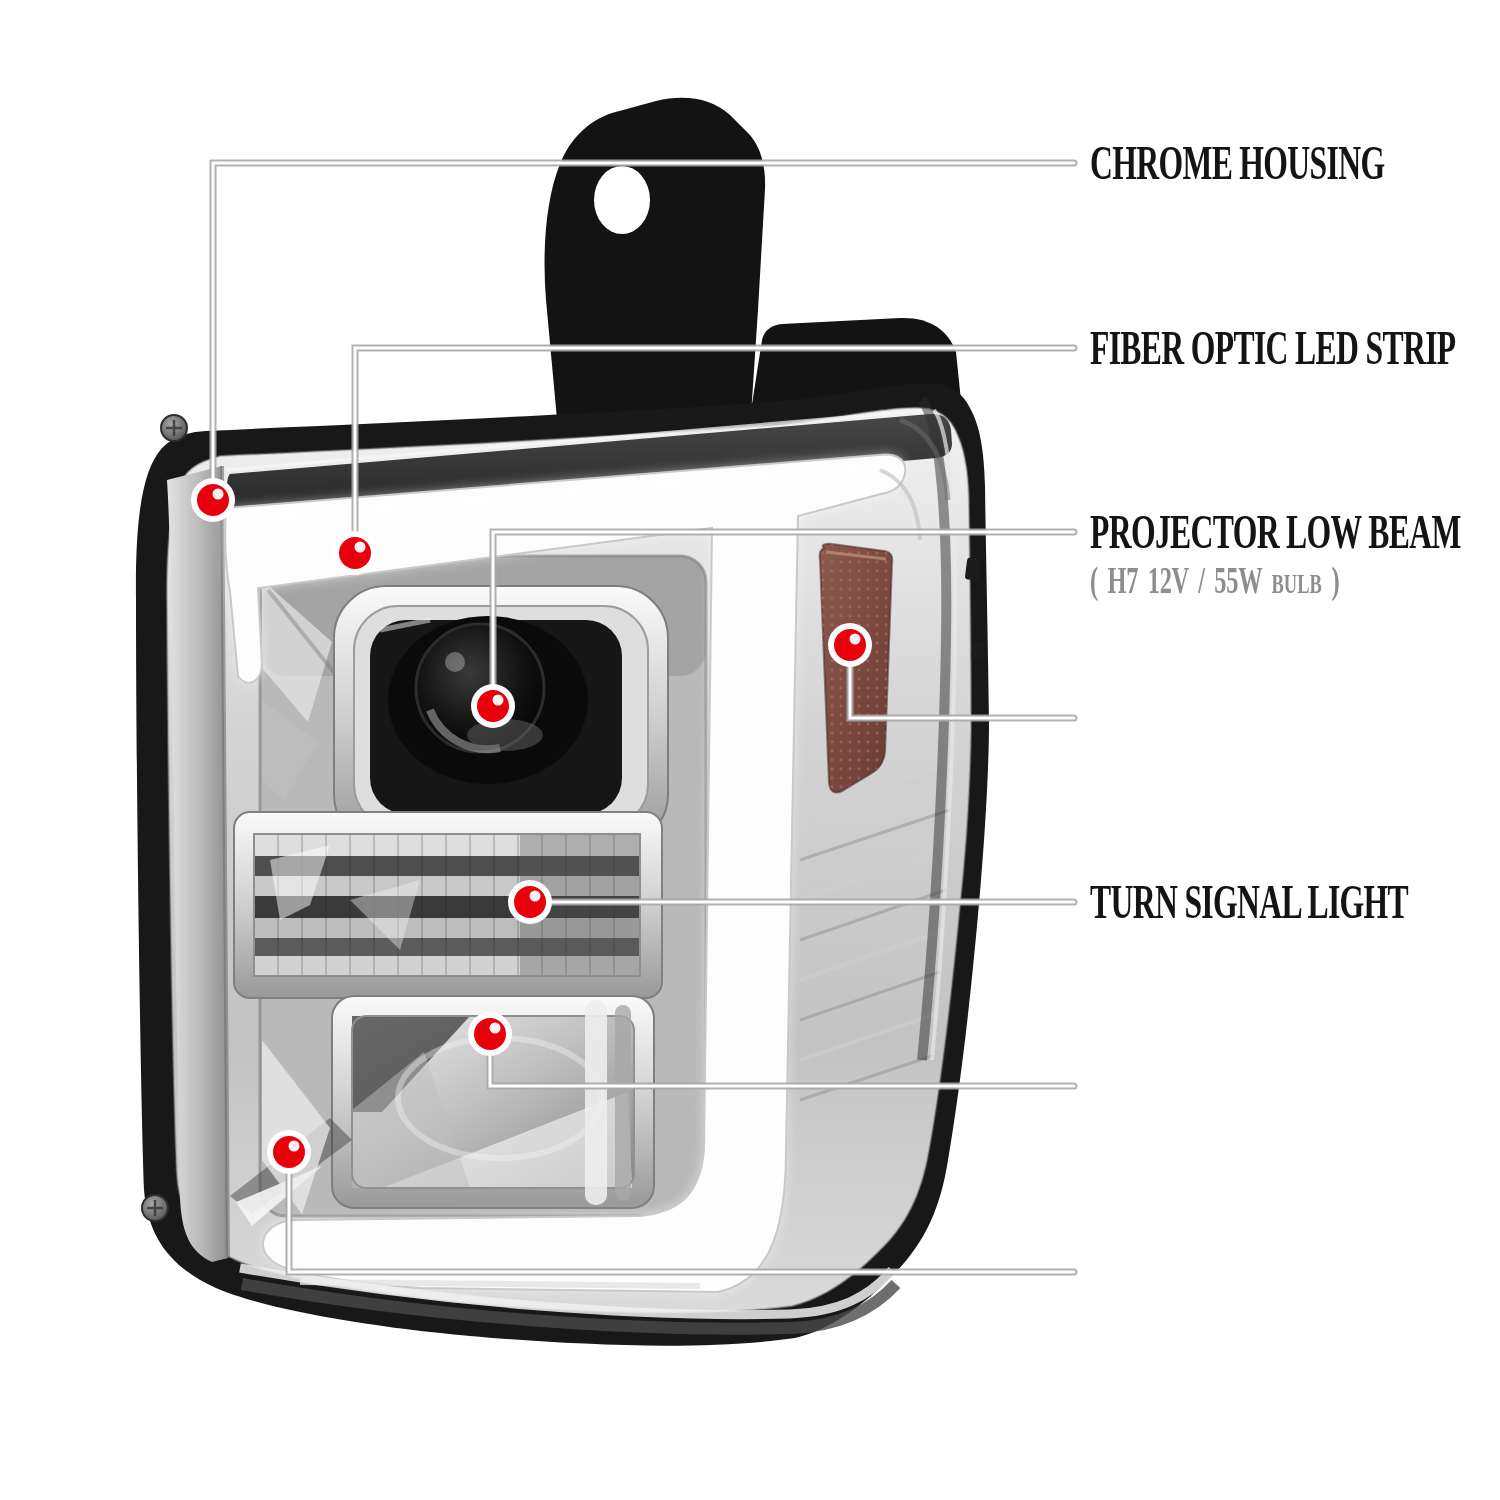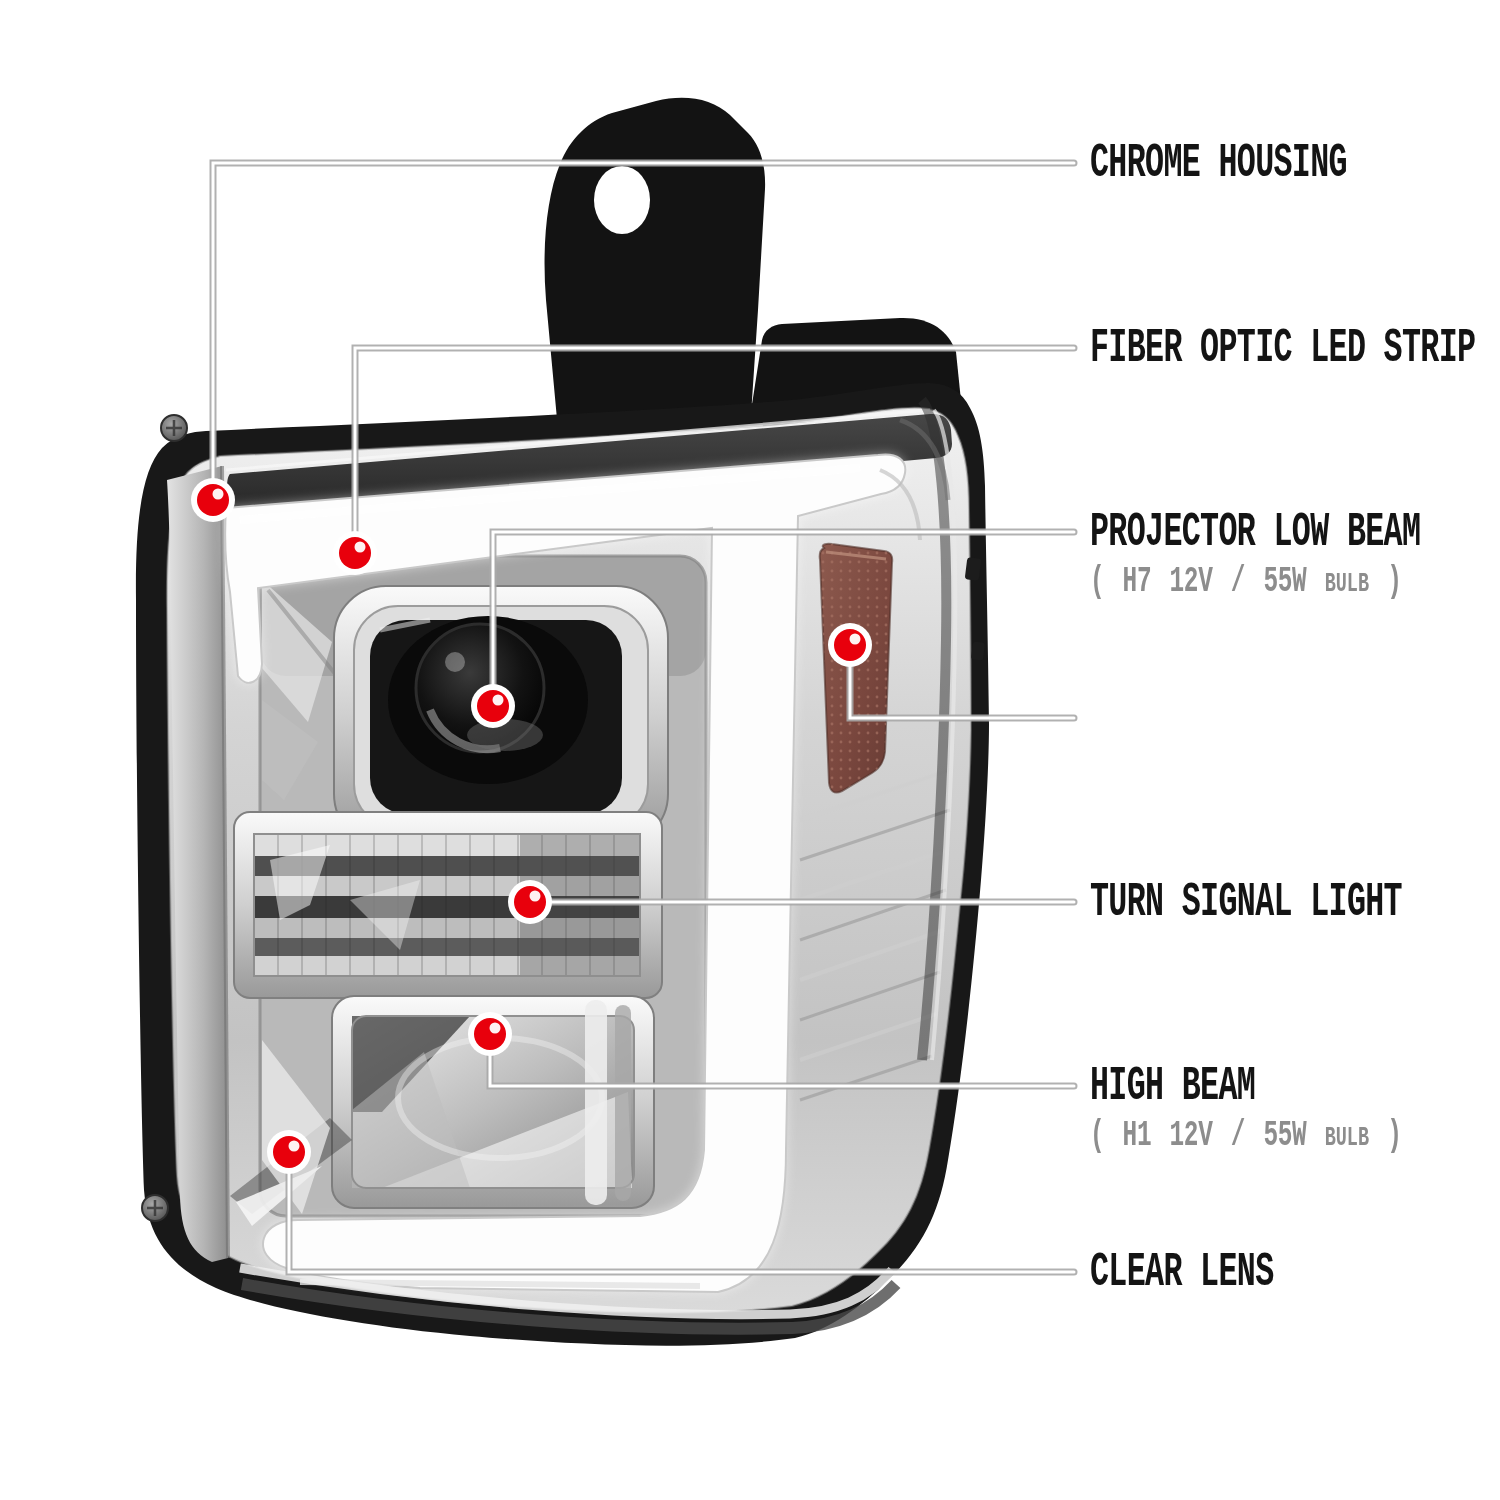--- a/index.html
+++ b/index.html
@@ -1,18 +1,18 @@
 <!DOCTYPE html>
 <html><head>
 <meta charset="utf-8">
 <style>
   html,body{margin:0;padding:0;background:#ffffff;}
   .canvas{
     position:relative;width:1500px;height:1500px;background:#ffffff;overflow:hidden;
-    font-family:Liberation Mono, monospace;
+    font-family:Liberation Serif, serif;
   }
   .art{position:absolute;left:0;top:0;width:1500px;height:1500px;}
   .callout{
     position:absolute;left:1090px;white-space:nowrap;color:#141414;
   }
   .callout .main{
     display:block;font-weight:700;font-size:48px;line-height:50px;letter-spacing:-1px;
     transform:scaleX(.66);transform-origin:0 50%;
   }
   .callout .spec{
@@ -269,22 +269,15 @@
   <div class="callout" style="top:507px">
     <span class="main">PROJECTOR LOW BEAM</span>
     <span class="spec"><span>( H7 12V / 55W</span> <span class="bulb">BULB</span> <span>)</span></span>
   </div>
 
 
   <div class="callout" style="top:877px">
     <span class="main">TURN SIGNAL LIGHT</span>
   </div>
 
-  <div class="callout" style="top:1061px">
-    <span class="main">HIGH BEAM</span>
-    <span class="spec"><span>( H1 12V / 55W</span> <span class="bulb">BULB</span> <span>)</span></span>
-  </div>
-
-  <div class="callout" style="top:1247px">
-    <span class="main">CLEAR LENS</span>
-  </div>
+
 
 </div>
 
 </body></html>

